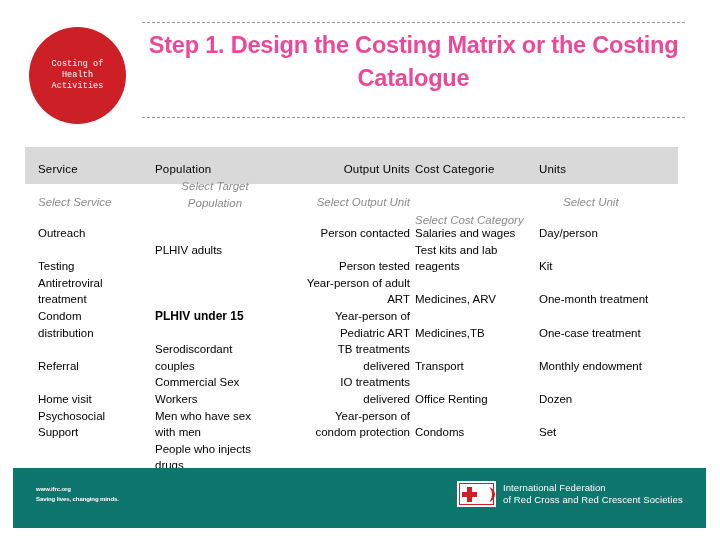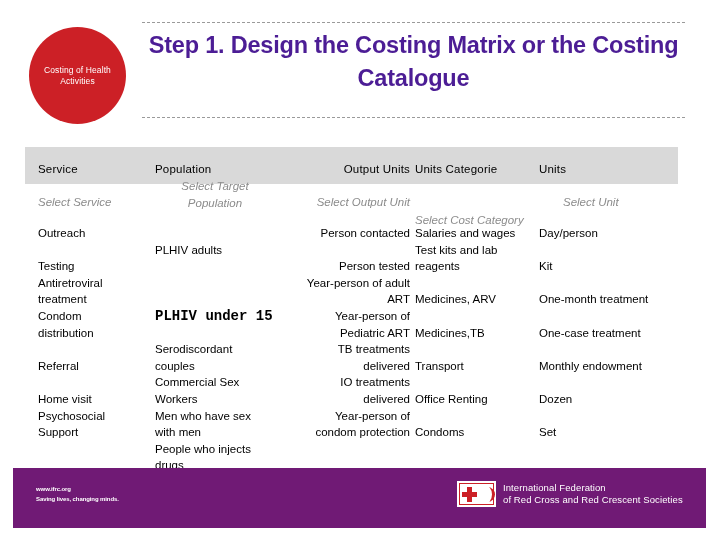--- a/index.html
+++ b/index.html
@@ -33,38 +33,39 @@
     align-items: center;
     justify-content: center;
   }
   #badge-circle .badge-label {
     color: #ffffff;
     font-size: 8.5px;
     line-height: 11px;
     text-align: center;
     width: 88px;
     letter-spacing: .1px;
+    font-family: Liberation Mono, monospace;
   }
 
   .dash-rule {
     position: absolute;
     left: 142px;
     width: 543px;
     height: 0;
     border-top: 1px dashed #9a9a9a;
   }
   #dash-rule-top { top: 22px; }
   #dash-rule-bottom { top: 117px; }
 
   #slide-title {
     position: absolute;
     left: 142px; top: 29px;
     width: 543px;
     text-align: center;
-    color: #4c1d95;
+    color: #ec4899;
     font-size: 23.5px;
     font-weight: bold;
     line-height: 33px;
     letter-spacing: -.2px;
   }
 
   
   #matrix {
     position: absolute;
     left: 25px; top: 147px;
@@ -101,31 +102,31 @@
     font-weight: normal;
     font-size: 11.5px;
     letter-spacing: .2px;
   }
   .hint .cell {
     font-style: italic;
     color: #8c8c8c;
     font-size: 11.5px;
   }
   .serif-bold {
-    font-family: Liberation Mono, monospace;
+    font-family: Liberation Sans, sans-serif;
     font-weight: bold;
-    font-size: 14px;
+    font-size: 12px;
   }
 
   
   #footer-bar {
     position: absolute;
     left: 13px; top: 468px;
     width: 693px; height: 60px;
-    background: #701a75;
+    background: #0f766e;
   }
   #footer-tagline {
     position: absolute;
     left: 23px; top: 16px;
     color: #ffffff;
     font-weight: bold;
     font-size: 6px;
     line-height: 10px;
     letter-spacing: -.1px;
   }
@@ -201,21 +202,21 @@
 </div>
 
 <div id="matrix">
 
   <div id="matrix-header-band"></div>
 
   <div class="matrix-row hdr" style="top:14px;">
     <div class="cell col-service">Service</div>
     <div class="cell col-population">Population</div>
     <div class="cell col-output">Output Units</div>
-    <div class="cell col-cost">Units Categorie</div>
+    <div class="cell col-cost">Cost Categorie</div>
     <div class="cell col-units">Units</div>
   </div>
 
   <div class="matrix-row hint" style="top:38px;">
     <div class="cell col-service" style="top:9px;">Select Service</div>
     <div class="cell col-population" style="top:-7px;text-align:center;">Select Target Population</div>
     <div class="cell col-output" style="top:9px;font-style:italic;">Select Output Unit</div>
     <div class="cell col-cost" style="top:27px;">Select Cost Category</div>
     <div class="cell col-units" style="top:9px;margin-left:24px;">Select Unit</div>
   </div>

